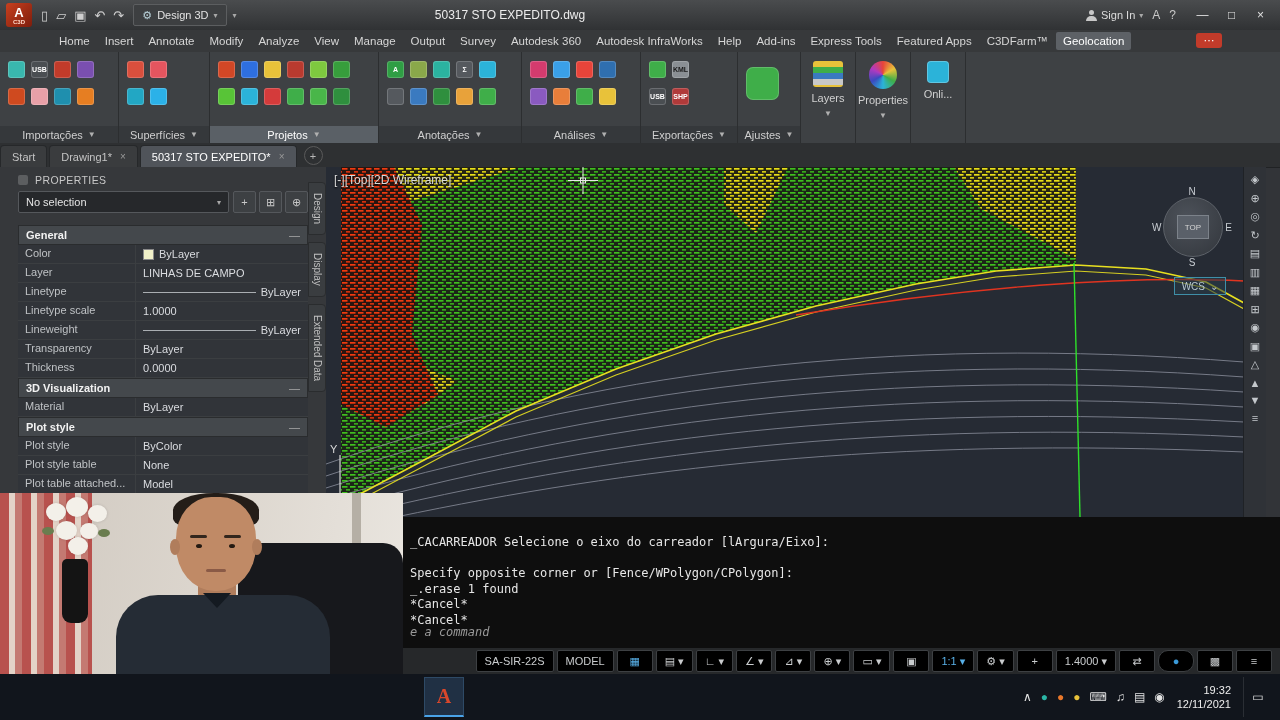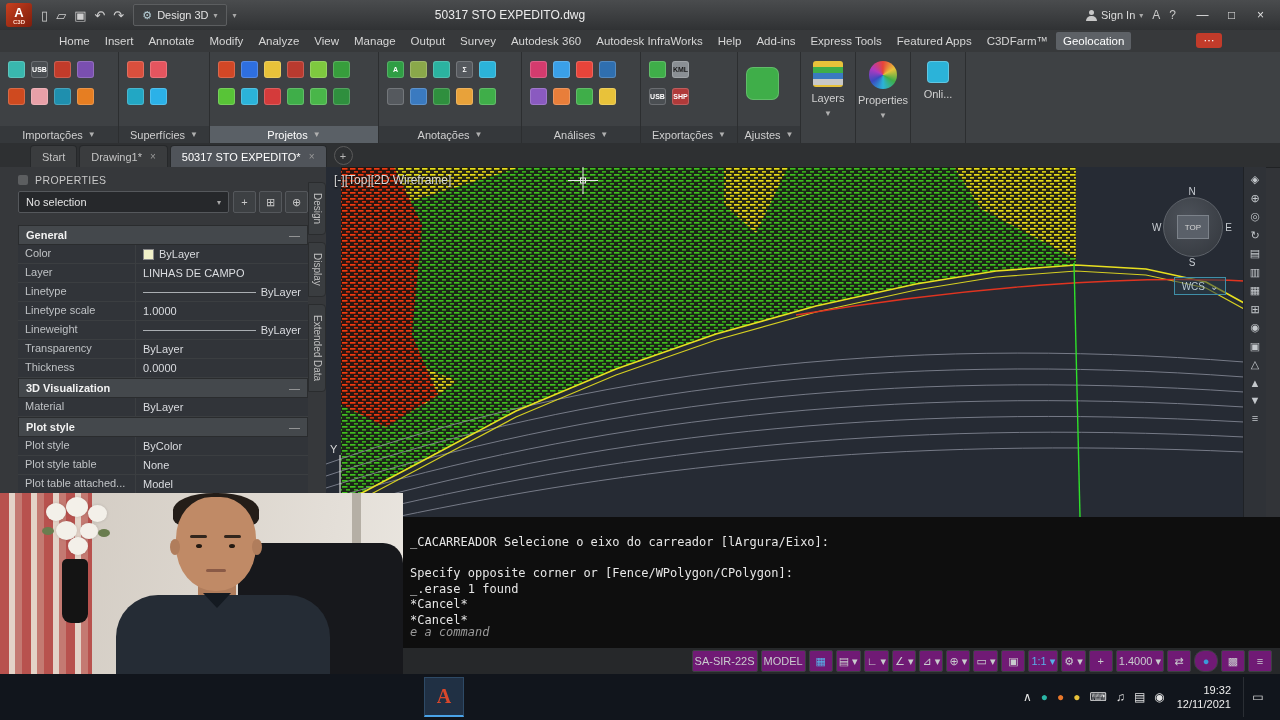--- a/index.html
+++ b/index.html
@@ -53,21 +53,21 @@
   .car{font-size:8px;color:#b0b0b0}
   .rtall{border-right:1px solid #2c2e30;display:flex;flex-direction:column;align-items:center;padding-top:9px;gap:5px;
     font-size:11px;color:#d0d0d0;flex:none;width:54px;text-align:center}
   .icon-layers{width:30px;height:26px;border-radius:3px;
     background:repeating-linear-gradient(180deg,#e8c23a 0 6px,#3fae49 6px 12px,#3a7ac0 12px 18px,#c8c8c8 18px 24px)}
   .icon-wheel{width:28px;height:28px;border-radius:50%;
     background:conic-gradient(#e8443a,#e8c23a,#3fae49,#2bb3d9,#3a4ac0,#b03ac0,#e8443a)}
   .icon-onli{width:22px;height:22px;border-radius:4px;background:#2bb3d9;box-shadow:inset 0 0 0 1px rgba(255,255,255,.25)}
   
   .doctabs{position:absolute;top:143px;left:0;right:0;height:24px;background:#2e3032;display:flex;align-items:flex-end;
-    padding-left:30px;gap:2px;border-bottom:1px solid #202224}
+    padding-left:0;gap:2px;border-bottom:1px solid #202224}
   .dtab{height:21px;background:#3a3c3e;color:#c4c4c4;font-size:11px;display:flex;align-items:center;padding:0 11px;gap:8px;
     border:1px solid #26282a;border-bottom:none;border-radius:4px 4px 0 0}
   .dtab.active{background:#50545a;color:#fff}
   .dtab .x{font-size:10px;color:#9a9a9a}
   .dtab .x:empty{display:none}
   .dplus{width:17px;height:17px;border:1px solid #5a5a5a;border-radius:50%;display:flex;align-items:center;
     justify-content:center;font-size:11px;color:#b8b8b8;margin:0 0 2px 5px}
   
   .workbg{position:absolute;top:167px;left:0;width:326px;height:350px;background:#36383b}
   .palette{position:absolute;top:170px;left:18px;width:290px;font-size:11px}
@@ -111,21 +111,21 @@
   .cmd{position:absolute;top:517px;left:0;right:0;height:131px;background:#0e0e0e;
     font-family:"DejaVu Sans Mono",monospace;font-size:12px;color:#e6e6e6}
   .cmd-lines{position:absolute;left:410px;top:18px}
   .cmd-line{min-height:15.5px;line-height:15.5px;white-space:pre}
   .cmd-prompt{position:absolute;left:410px;bottom:9px;color:#9a9a9a;font-style:italic;font-size:12px}
   
   .statusbar{position:absolute;top:648px;left:0;right:0;height:26px;background:#26282a;display:flex;align-items:center;
     padding-right:8px}
   .statusbar .spacer{flex:1}
   .sitems{display:flex;gap:3px;align-items:center}
-  .sbtn{height:20px;min-width:18px;padding:0 2px;background:#701a75;border:1px solid #3d4043;color:#c9ccce;
+  .sbtn{height:20px;min-width:18px;padding:0 8px;background:#000000;border:1px solid #3d4043;color:#c9ccce;
     display:flex;align-items:center;justify-content:center;border-radius:2px;font-size:11px;white-space:nowrap}
   .sbtn.on{color:#58b0e8}
   .sbtn.blue{color:#3a9ad9;border-radius:10px}
   
   .taskbar{position:absolute;top:674px;left:0;right:0;height:46px;background:#11151c;display:flex;align-items:center}
   .tb-app{position:absolute;left:424px;top:3px;width:40px;height:40px;background:#203044;border:1px solid #2e4a66;
     display:flex;align-items:center;justify-content:center;border-bottom:2px solid #4aa3e8;box-sizing:border-box}
   .acad-a{font-weight:bold;font-size:20px;color:#d8472b;font-family:"Liberation Serif",serif}
   .tray{margin-left:auto;display:flex;align-items:center;gap:12px;padding-right:8px;color:#e4e4e4}
   .ticons{display:flex;gap:9px;align-items:center;font-size:12px}

